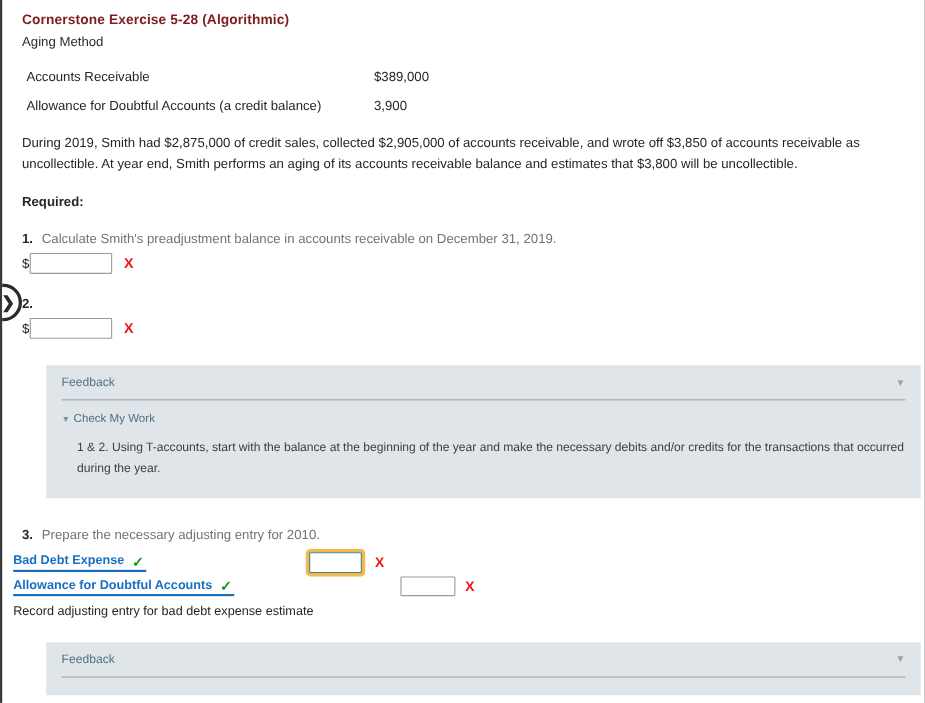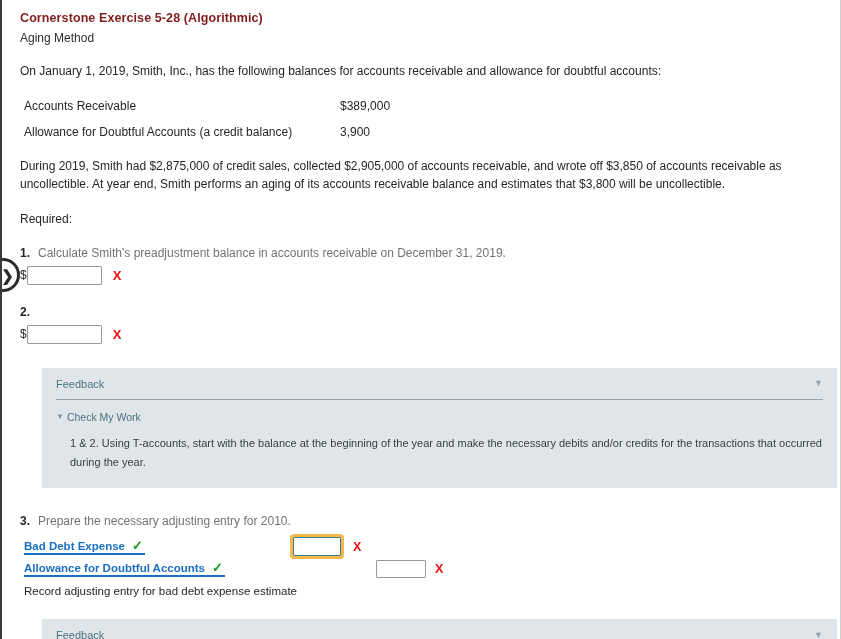--- a/index.html
+++ b/index.html
@@ -48,21 +48,21 @@
   }
   .para {
     font-size: 12px;
     color: #262626;
     margin: 17px 18px 0 18px;
     line-height: 1.55;
     max-width: 800px;
   }
   .para.tight { margin-top: 12px; }
   .required {
-    font-weight: normal;
+    font-weight: bold;
     font-size: 12px;
     margin: 18px 0 0 18px;
   }
 
   
   .bal-table {
     margin: 12px 0 0 18px;
     border-collapse: collapse;
     width: 490px;
   }
@@ -167,21 +167,21 @@
   .cmw-body {
     margin: 11px 0 0 14px;
     font-size: 11px;
     color: #3a4145;
     line-height: 1.75;
     max-width: 780px;
   }
 
   
   .je {
-    margin-left: 18px;
+    margin-left: 6px;
     margin-top: 8px;
   }
   .je-row {
     display: flex;
     align-items: center;
     height: 21px;
     margin-bottom: 1px;
   }
   .acct {
     color: #1a6fc4;
@@ -271,21 +271,20 @@
 
   <div class="nav-arrow">
     <span class="chev">❯</span>
   </div>
 
   <div id="content">
 
     <div class="title">Cornerstone Exercise 5-28 (Algorithmic)</div>
     <div class="subtitle">Aging Method</div>
 
-    <div class="para">On January 1, 2019, Smith, Inc., has the following balances for accounts receivable and allowance for doubtful accounts:</div>
 
     <table class="bal-table">
       <tbody>
           <tr>
         <td class="label">Accounts Receivable</td>
         <td class="amount">$389,000</td>
       </tr>
       <tr>
         <td class="label">Allowance for Doubtful Accounts (a credit balance)</td>
         <td class="amount">3,900</td>

